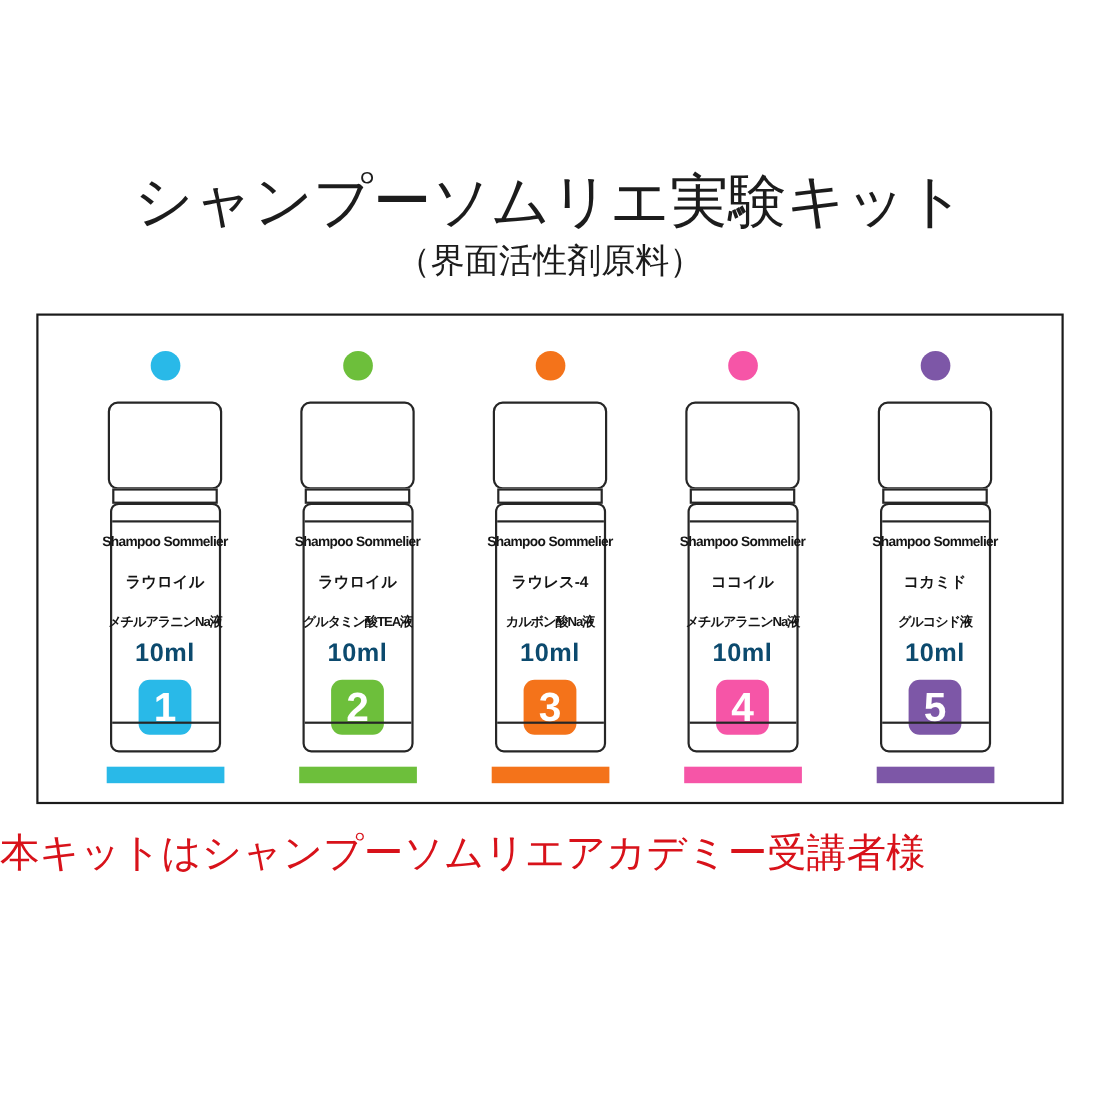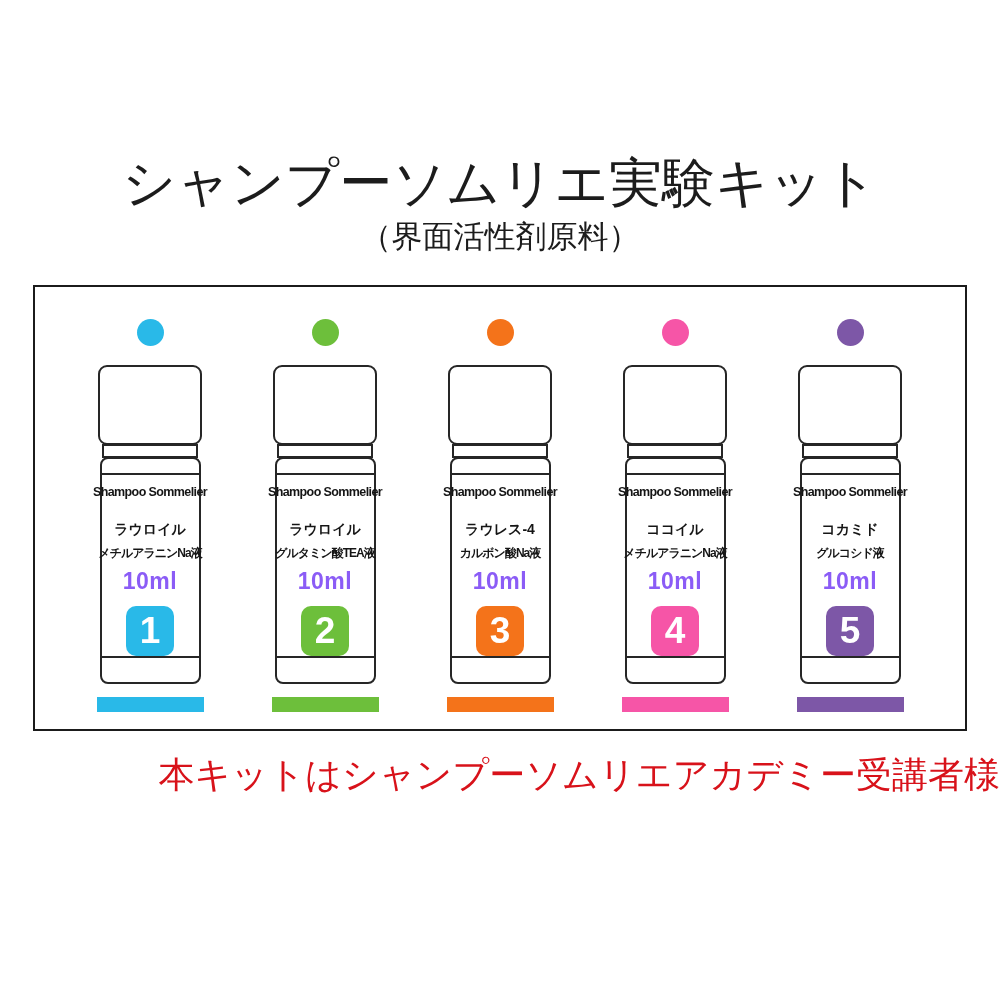--- a/index.html
+++ b/index.html
@@ -36,32 +36,32 @@
   .bottle-body {
     position:relative; margin-top:-1px; width:101px; height:227px;
     border:2px solid #262626; border-radius:8px; background:#fff;
     display:flex; flex-direction:column; align-items:center;
   }
   .label-line-top { position:absolute; top:14px; left:0; right:0; height:2px; background:#262626; }
   .label-line-bottom { position:absolute; bottom:24px; left:0; right:0; height:2px; background:#262626; }
 
   .brand { margin-top:26px; font-size:12.5px; font-weight:bold; color:#151515; letter-spacing:-0.6px; white-space:nowrap; }
   .name1 { margin-top:22px; font-size:14px; font-weight:bold; color:#151515; letter-spacing:0px; white-space:nowrap; }
-  .name2 { margin-top:6px; font-size:12px; font-weight:bold; color:#151515; letter-spacing:-1px; white-space:nowrap; }
-  .volume { margin-top:6px; font-size:23px; font-weight:bold; color:#8b5cf6; letter-spacing:0.5px; }
+  .name2 { margin-top:18px; font-size:12px; font-weight:bold; color:#151515; letter-spacing:-1px; white-space:nowrap; }
+  .volume { margin-top:6px; font-size:23px; font-weight:bold; color:#0c4a6e; letter-spacing:0.5px; }
   .num-square {
     margin-top:11px; width:48px; height:50px; border-radius:10px;
     color:#fff; font-size:37px; font-weight:bold;
     display:flex; align-items:center; justify-content:center;
   }
   .bar { margin-top:13px; width:107px; height:15px; }
 
   .footer {
     position:absolute; top:749px; left:0; width:100%;
-    text-align:right; font-size:36px; line-height:52px; font-weight:400;
+    text-align:left; font-size:36px; line-height:52px; font-weight:400;
     white-space:nowrap;
   }
 </style>
 </head>
 <body>
 
 <div class="title">シャンプーソムリエ実験キット</div>
 <div class="subtitle">（界面活性剤原料）</div>
 
 <div class="kit-box">

